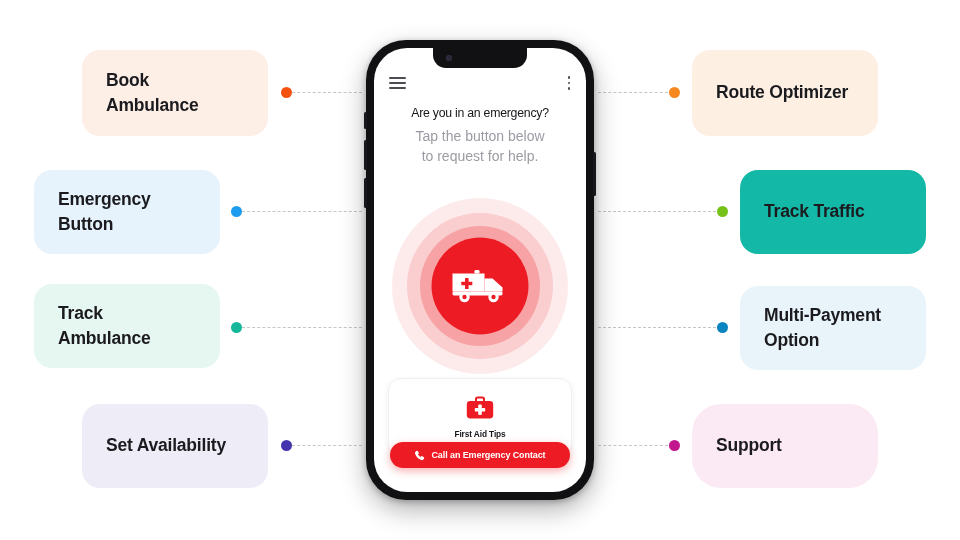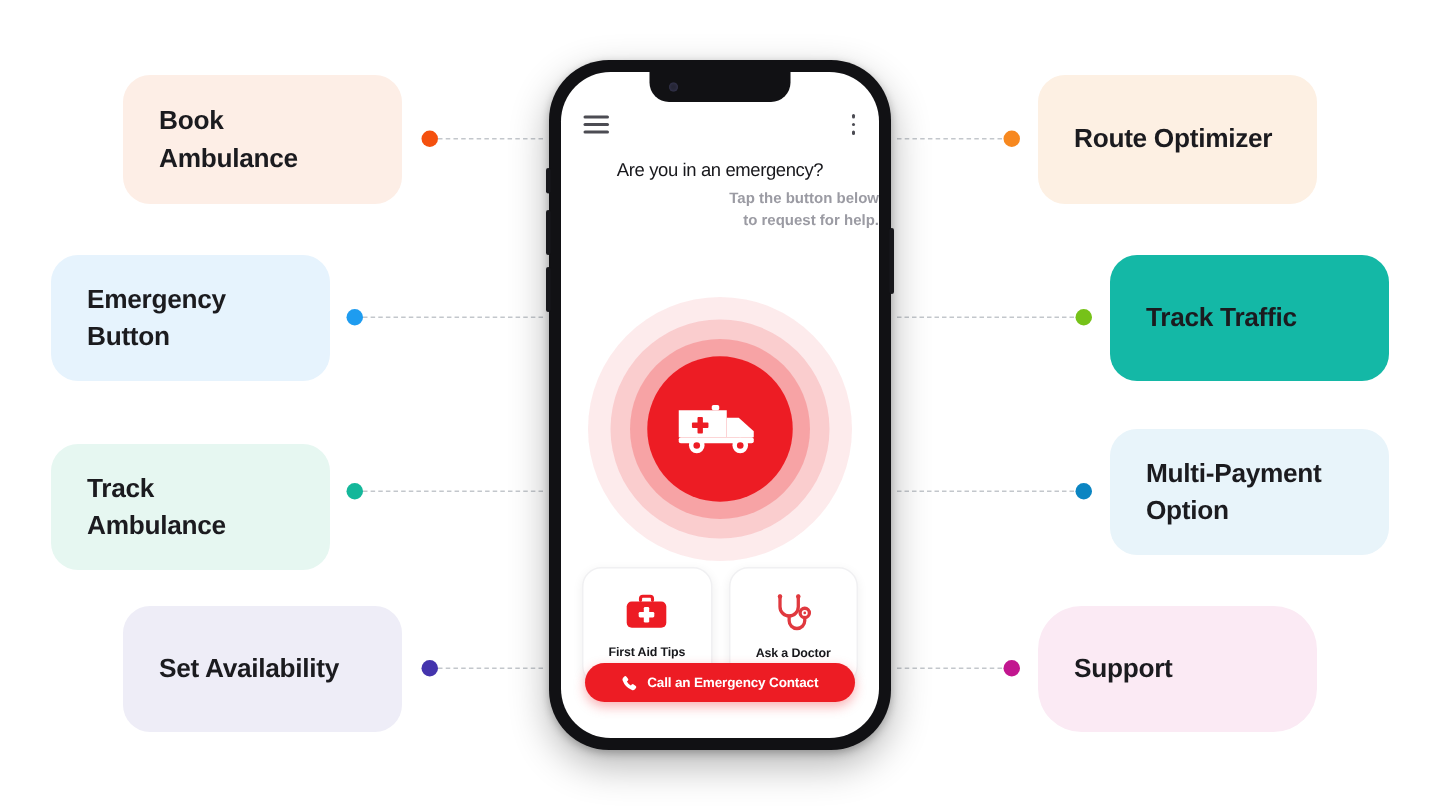--- a/index.html
+++ b/index.html
@@ -95,22 +95,22 @@
   .kebab i { display:block; width:2.8px; height:2.8px; border-radius:50%; background:#4c4c53; }
 
   .heading {
     position:absolute; top:58px; left:0; right:0;
     text-align:center;
     font-size:12.3px; font-weight:400; color:#17171b;
     letter-spacing:-0.25px;
   }
   .subheading {
     position:absolute; top:78px; left:0; right:0;
-    text-align:right;
-    font-size:10px; font-weight:700; color:#9b9ba3;
+    text-align:center;
+    font-size:14px; font-weight:400; color:#9b9ba3;
     line-height:1.45;
     white-space:pre-line;
   }
 
   
   #ripple {
     position:absolute;
     left:50%; top:238px;
     transform:translate(-50%,-50%);
     width:176px; height:176px;
@@ -174,21 +174,21 @@
 Ambulance</div>
       </div>
       <div class="dash" style="left: 242px; top: 211px; width: 120px;"></div>
       <div class="dot" style="left: 231px; top: 206px; background: rgb(30, 156, 240);"></div>
       <div class="card" style="left: 34px; top: 170px; width: 186px; height: 84px; background: rgb(230, 243, 253);">
         <div class="label">Emergency
 Button</div>
       </div>
       <div class="dash" style="left: 242px; top: 327px; width: 120px;"></div>
       <div class="dot" style="left: 231px; top: 322px; background: rgb(20, 183, 154);"></div>
-      <div class="card" style="left: 34px; top: 296px; width: 186px; height: 84px; background: rgb(230, 247, 241);">
+      <div class="card" style="left: 34px; top: 284px; width: 186px; height: 84px; background: rgb(230, 247, 241);">
         <div class="label">Track
 Ambulance</div>
       </div>
       <div class="dash" style="left: 292px; top: 445px; width: 70px;"></div>
       <div class="dot" style="left: 281px; top: 440px; background: rgb(68, 52, 173);"></div>
       <div class="card" style="left: 82px; top: 404px; width: 186px; height: 84px; background: rgb(238, 237, 247);">
         <div class="label">Set Availability</div>
       </div>
     </div>
 
@@ -277,31 +277,20 @@
         <div class="quick">
           <svg width="30" height="26" viewBox="0 0 30 26" aria-hidden="true">
             <path d="M11 4.2 v-1.1 a1.6 1.6 0 0 1 1.6-1.6 h4.8 a1.6 1.6 0 0 1 1.6 1.6 v1.1" fill="none" stroke="#ed1c24" stroke-width="2.1" stroke-linecap="round"></path>
             <rect x="1.8" y="5" width="26.4" height="17.5" rx="3.4" fill="#ed1c24"></rect>
             <rect x="13.2" y="8.6" width="3.6" height="10.4" rx="0.9" fill="#ffffff"></rect>
             <rect x="9.8" y="12" width="10.4" height="3.6" rx="0.9" fill="#ffffff"></rect>
           </svg>
           <div class="qlabel">First Aid Tips</div>
         </div>
 
-        <div class="quick">
-          <svg width="28" height="27" viewBox="0 0 28 27" aria-hidden="true">
-            <path d="M5 1.5 v7 a6.1 6.1 0 0 0 12.2 0 v-7" fill="none" stroke="#e0393f" stroke-width="2.2" stroke-linecap="round"></path>
-            <path d="M11.1 14.7 v3.1 a5.2 5.2 0 0 0 10.4 0 v-2.2" fill="none" stroke="#e0393f" stroke-width="2.2" stroke-linecap="round"></path>
-            <circle cx="21.5" cy="12.6" r="3.1" fill="none" stroke="#e0393f" stroke-width="2.2"></circle>
-            <circle cx="21.5" cy="12.6" r="0.9" fill="#e0393f"></circle>
-            <circle cx="5" cy="1.6" r="1.5" fill="#e0393f"></circle>
-            <circle cx="17.2" cy="1.6" r="1.5" fill="#e0393f"></circle>
-          </svg>
-          <div class="qlabel">Ask a Doctor</div>
-        </div>
 
       </div>
 
       <div class="callbtn">
         <svg width="11" height="11" viewBox="0 0 16 16" aria-hidden="true">
           <path d="M3.2 1.4 a1.5 1.5 0 0 1 2.1 .2 l1.5 2 a1.4 1.4 0 0 1 -.2 1.9 l-.9 .8
                    a8.6 8.6 0 0 0 3.9 3.9 l.8-.9 a1.4 1.4 0 0 1 1.9-.2 l2 1.5
                    a1.5 1.5 0 0 1 .2 2.1 l-1 1.2 c-.7 .8-1.9 1.1-2.9 .7
                    A16 16 0 0 1 1.6 5.3 c-.4-1-.1-2.2 .7-2.9 z" fill="#ffffff"></path>
         </svg>

